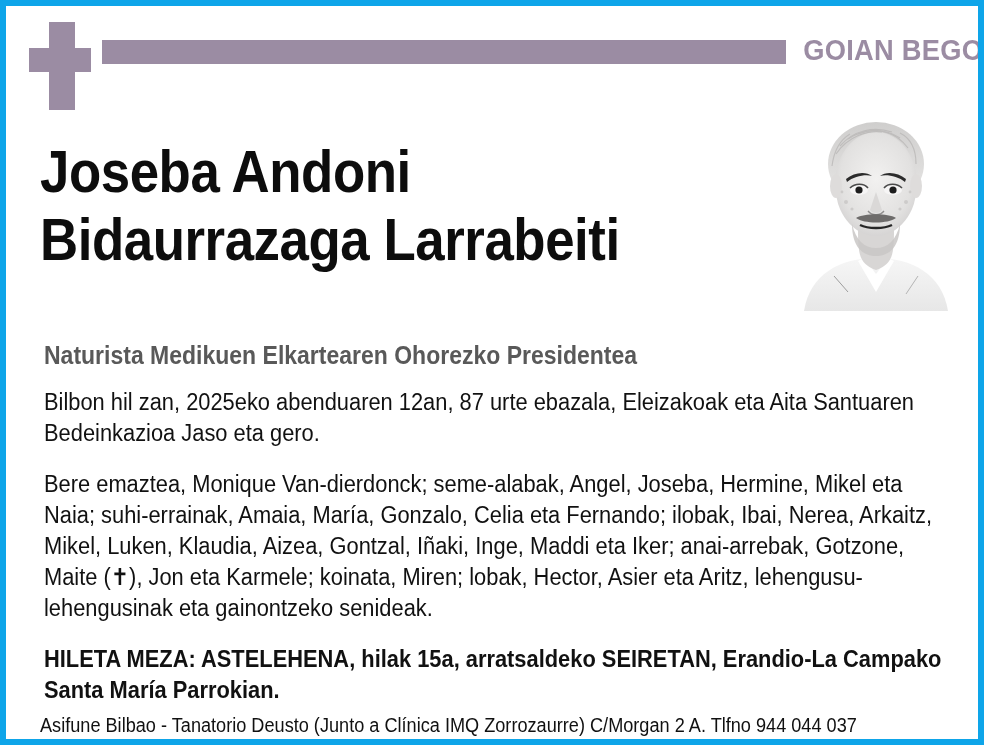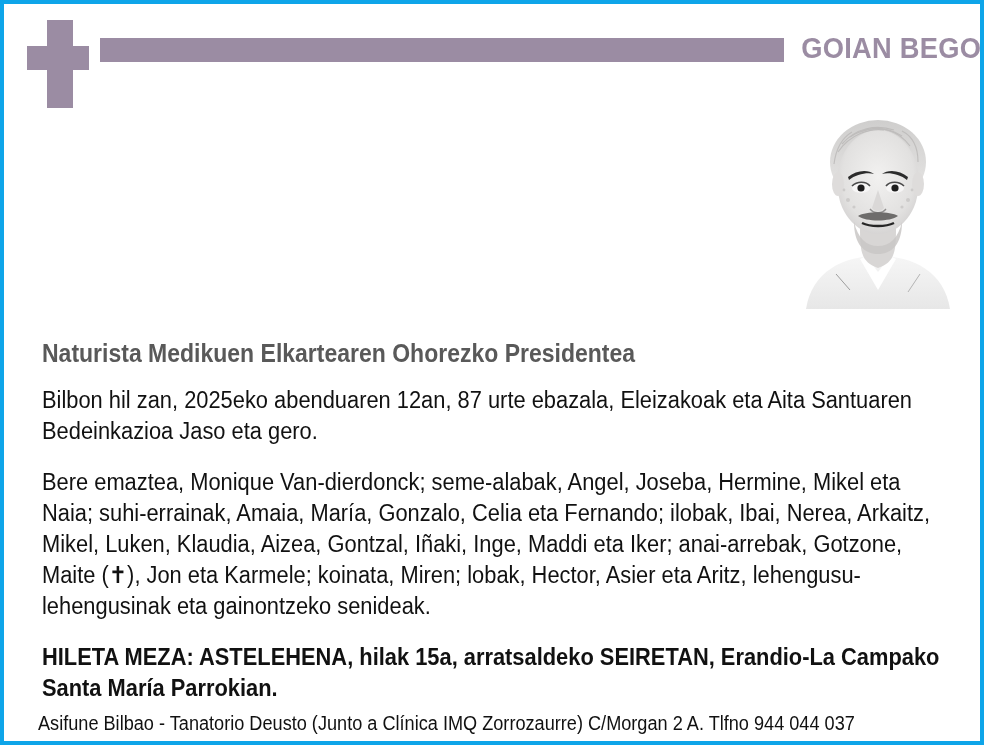--- a/index.html
+++ b/index.html
@@ -9,21 +9,21 @@
   }
   body {
     font-family: "Liberation Sans", sans-serif;
   }
   .notice {
     position: relative;
     width: 984px;
     height: 745px;
     box-sizing: border-box;
     background: #ffffff;
-    border: 4px solid #0ea5e9;
+    border: 6px solid #0ea5e9;
     overflow: hidden;
   }
 
   
   .header {
     position: absolute;
     left: 0;
     top: 0;
     width: 984px;
     height: 105px;
@@ -227,20 +227,24 @@
         <circle cx="50" cy="96" r="2"></circle>
           <circle cx="56" cy="103" r="1.6"></circle>
         <circle cx="110" cy="96" r="2"></circle>
           <circle cx="104" cy="103" r="1.6"></circle>
         <circle cx="46" cy="86" r="1.4"></circle>
           <circle cx="114" cy="86" r="1.4"></circle>
       </g>
     </svg>
   </div>
 
+  <div class="name-block">
+    <div class="name-line">Joseba Andoni</div>
+    <div class="name-line">Bidaurrazaga Larrabeiti</div>
+  </div>
 
   <div class="content">
     <div class="subtitle">Naturista Medikuen Elkartearen Ohorezko Presidentea</div>
     <div class="para">Bilbon hil zan, 2025eko abenduaren 12an, 87 urte ebazala, Eleizakoak eta Aita Santuaren Bedeinkazioa Jaso eta gero.</div>
     <div class="para">Bere emaztea, Monique Van-dierdonck; seme-alabak, Angel, Joseba, Hermine, Mikel eta Naia; suhi-errainak, Amaia, María, Gonzalo, Celia eta Fernando; ilobak, Ibai, Nerea, Arkaitz, Mikel, Luken, Klaudia, Aizea, Gontzal, Iñaki, Inge, Maddi eta Iker; anai-arrebak, Gotzone, Maite (✝), Jon eta Karmele; koinata, Miren; lobak, Hector, Asier eta Aritz, lehengusu-lehengusinak eta gainontzeko senideak.</div>
     <div class="para bold">HILETA MEZA: ASTELEHENA, hilak 15a, arratsaldeko SEIRETAN, Erandio-La Campako Santa María Parrokian.</div>
   </div>
 
   <div class="footer-line">Asifune Bilbao - Tanatorio Deusto (Junto a Clínica IMQ Zorrozaurre) C/Morgan 2 A. Tlfno 944 044 037</div>
 

